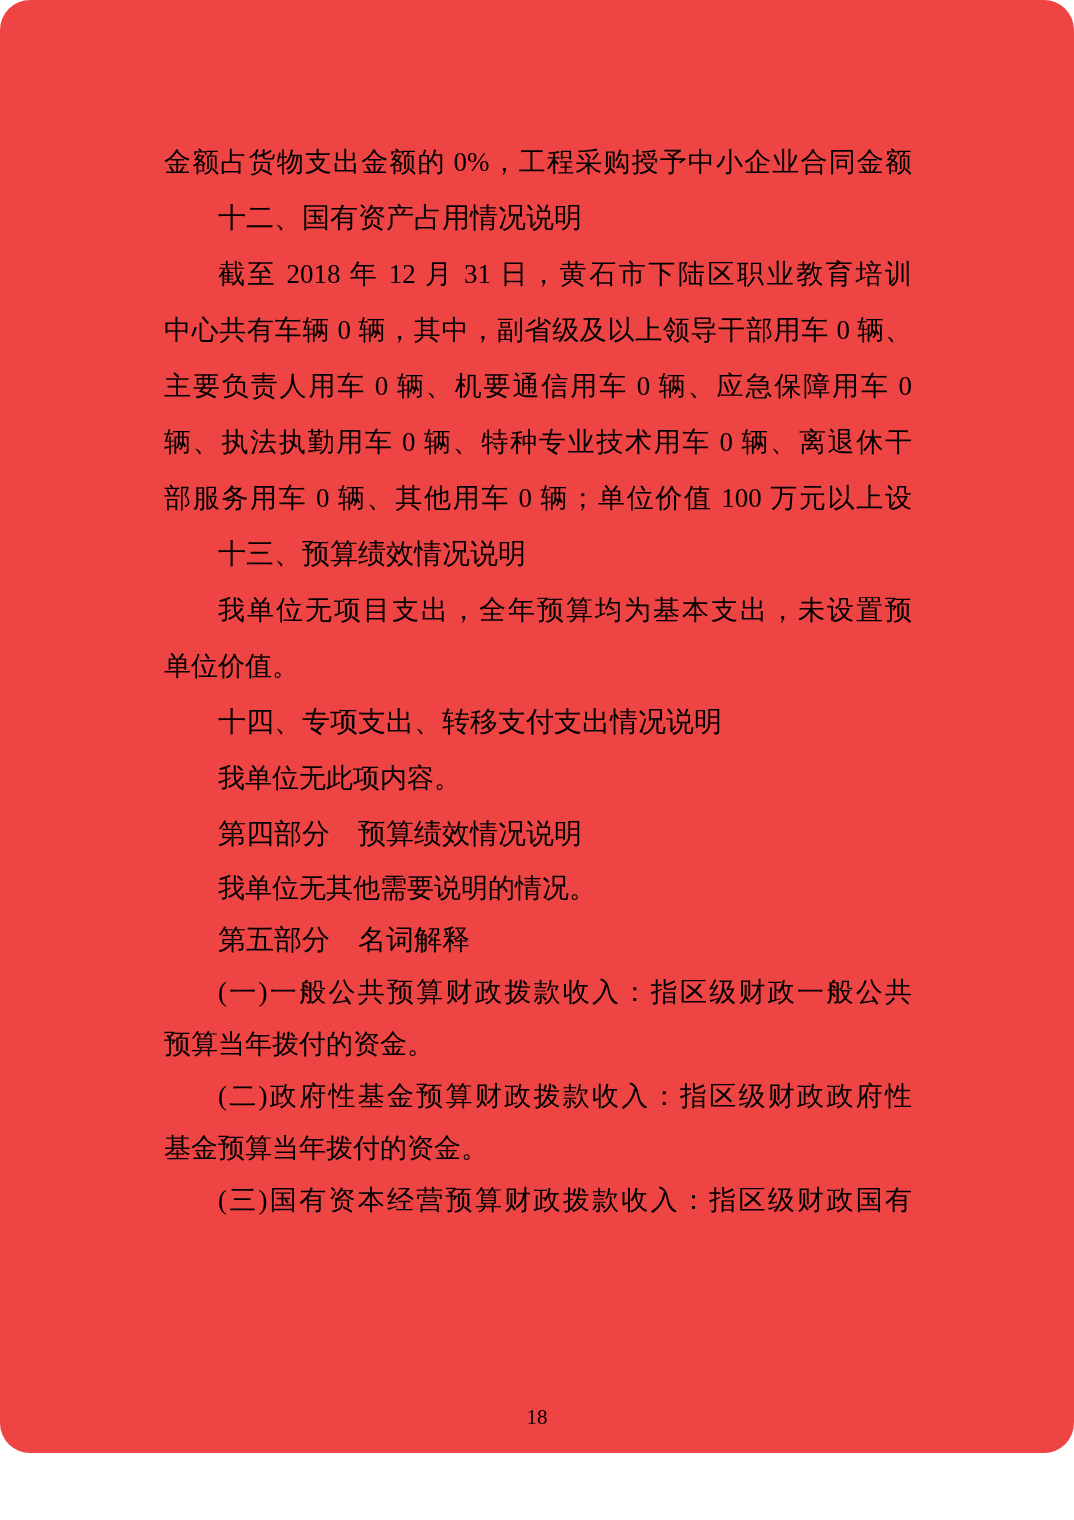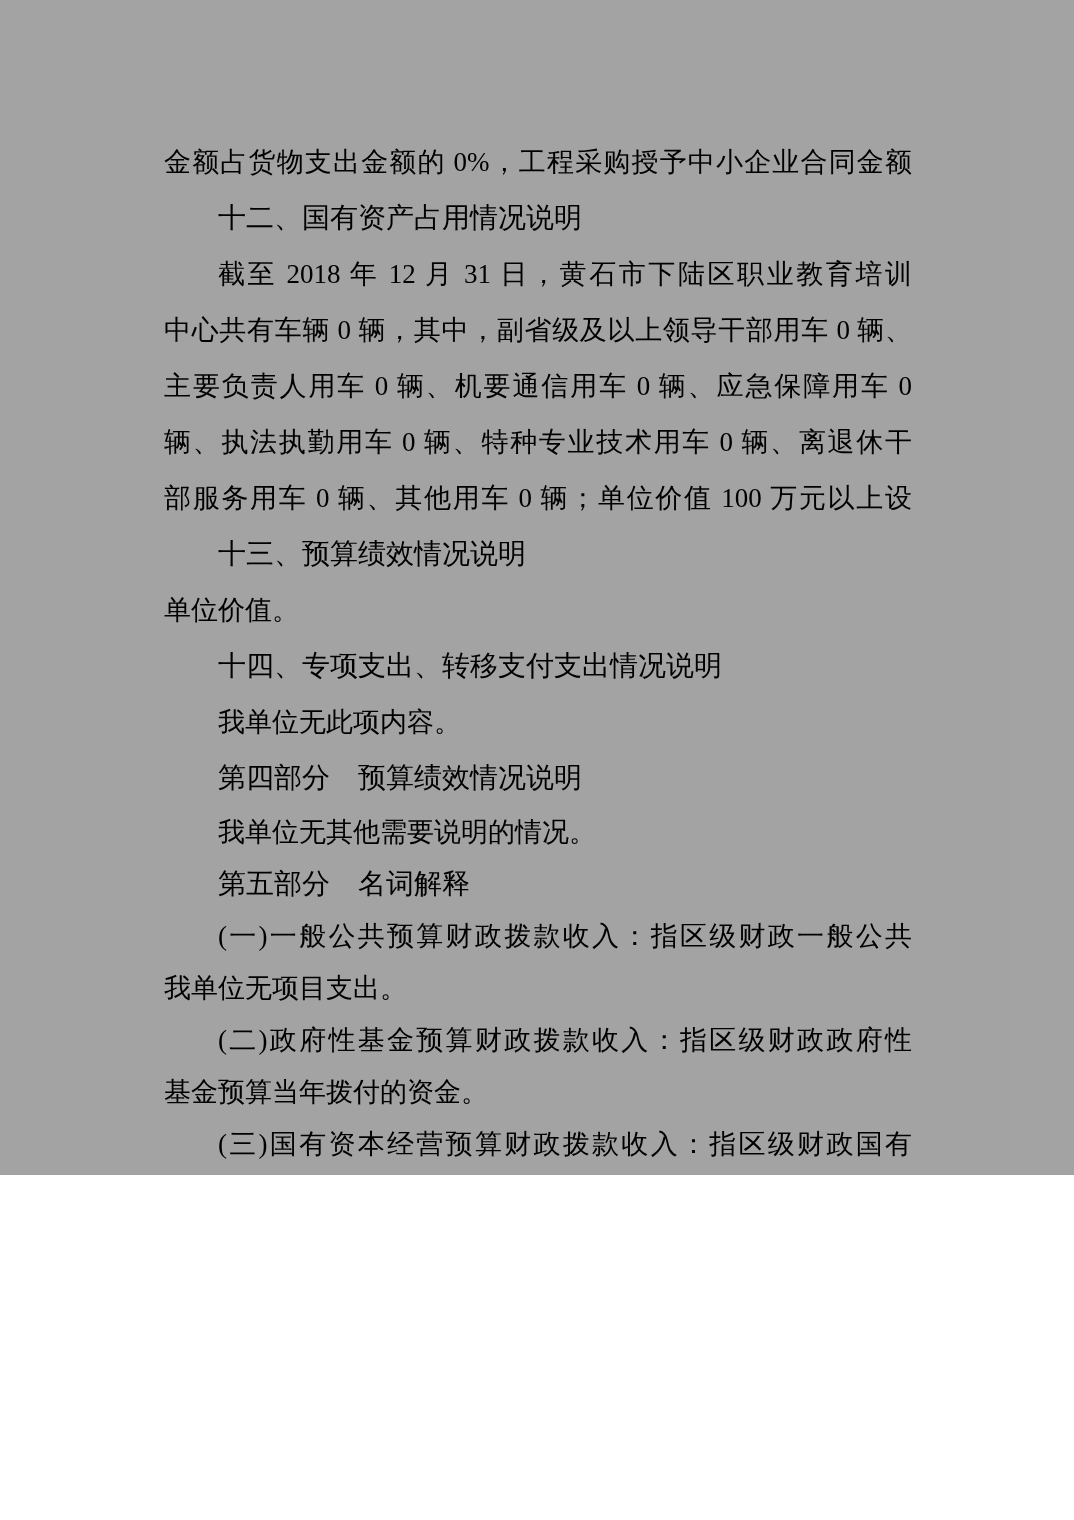--- a/index.html
+++ b/index.html
@@ -3,24 +3,25 @@
 <meta charset="utf-8">
 <style>
   html, body {
     margin: 0;
     padding: 0;
     background: #ffffff;
   }
   .page {
     position: relative;
     width: 1074px;
-    height: 1175px;
-    background: #a3a3a3;
+    height: 1453px;
+    background: #ef4444;
     overflow: hidden;
     color: #000000;
+    border-radius: 30px;
   }
   .content {
     position: absolute;
     left: 164px;
     top: 134px;
     width: 748px;
   }
   .line {
     height: 56px;
     line-height: 56px;
@@ -73,34 +74,35 @@
     <div class="line heading indent">十二、国有资产占用情况说明</div>
 
     <div class="line just indent">截至 2018 年 12 月 31 日，黄石市下陆区职业教育培训</div>
     <div class="line just">中心共有车辆 0 辆，其中，副省级及以上领导干部用车 0 辆、</div>
     <div class="line just">主要负责人用车 0 辆、机要通信用车 0 辆、应急保障用车 0</div>
     <div class="line just">辆、执法执勤用车 0 辆、特种专业技术用车 0 辆、离退休干</div>
     <div class="line just">部服务用车 0 辆、其他用车 0 辆；单位价值 100 万元以上设</div>
 
     <div class="line heading indent">十三、预算绩效情况说明</div>
 
+    <div class="line just indent">我单位无项目支出，全年预算均为基本支出，未设置预</div>
     <div class="line">单位价值。</div>
 
     <div class="line heading indent">十四、专项支出、转移支付支出情况说明</div>
 
     <div class="line indent">我单位无此项内容。</div>
 
     <div class="line heading indent">第四部分　预算绩效情况说明</div>
 
     <div class="line tight indent">我单位无其他需要说明的情况。</div>
 
     <div class="line tight heading indent">第五部分　名词解释</div>
 
     <div class="line tight just indent">(一)一般公共预算财政拨款收入：指区级财政一般公共</div>
-    <div class="line tight">我单位无项目支出。</div>
+    <div class="line tight">预算当年拨付的资金。</div>
 
     <div class="line tight just indent">(二)政府性基金预算财政拨款收入：指区级财政政府性</div>
     <div class="line tight">基金预算当年拨付的资金。</div>
 
     <div class="line tight just indent">(三)国有资本经营预算财政拨款收入：指区级财政国有</div>
 
   </div>
 
   <div class="page-number">18</div>
 </div>

